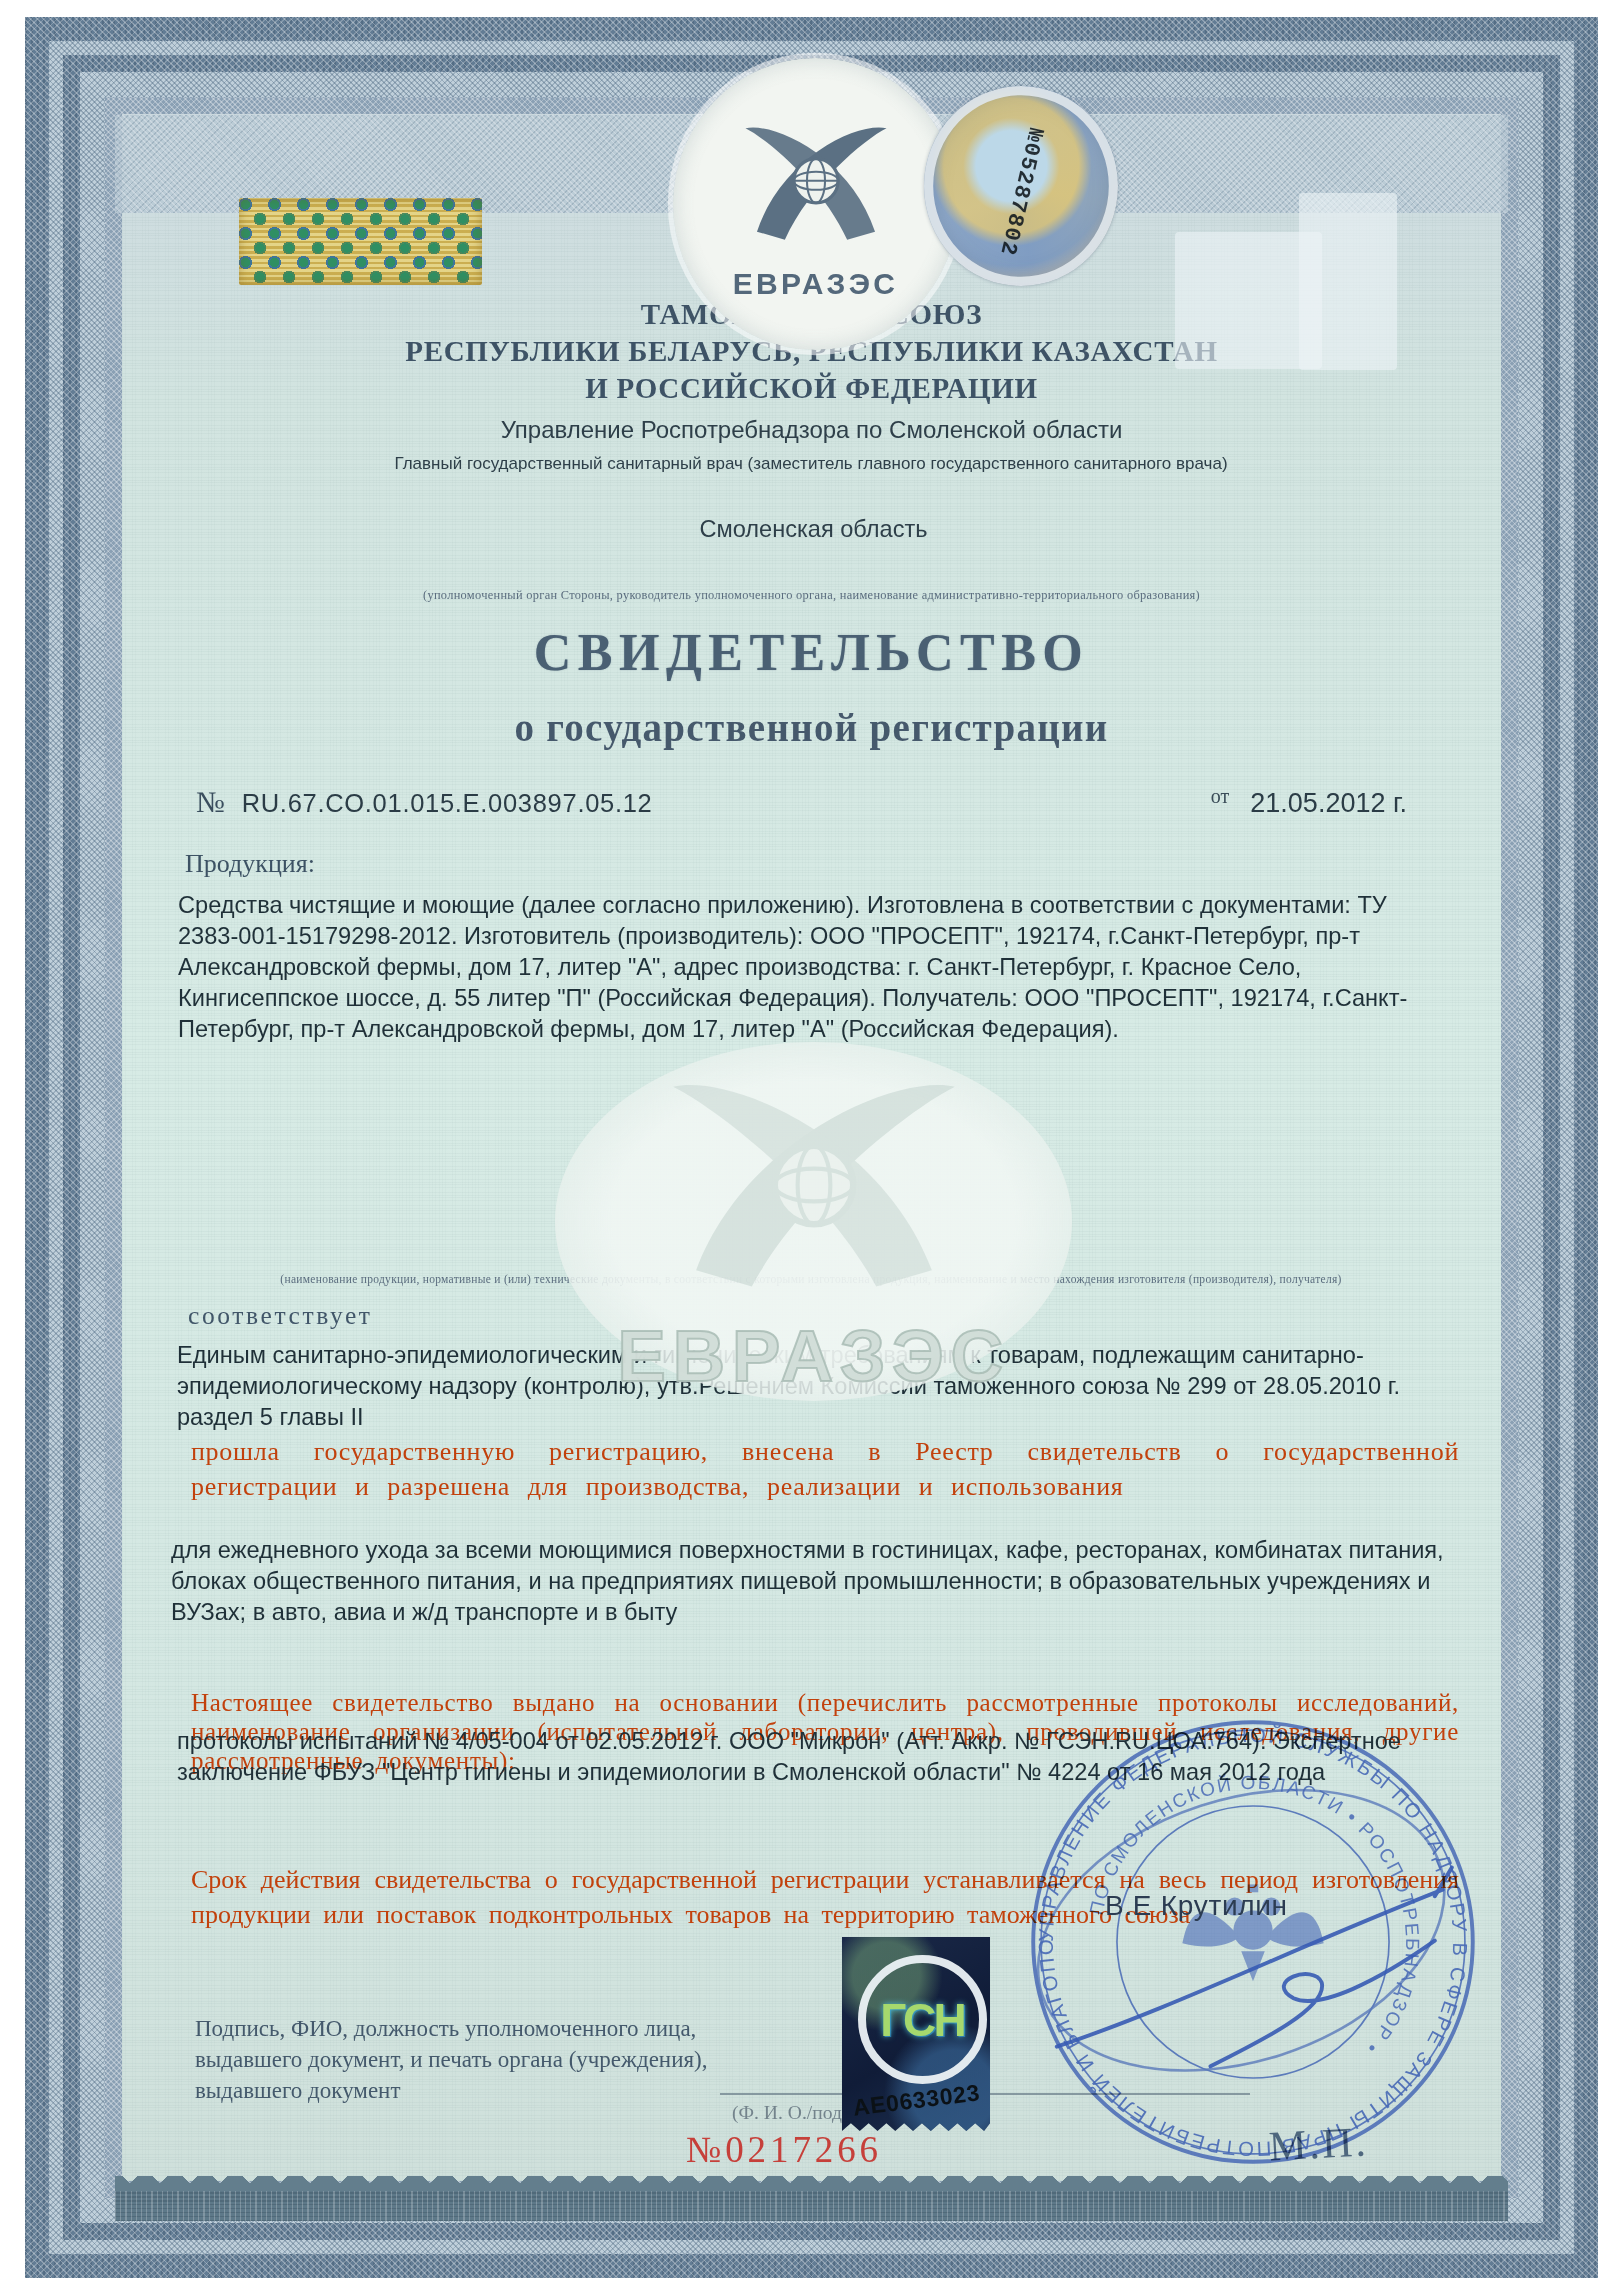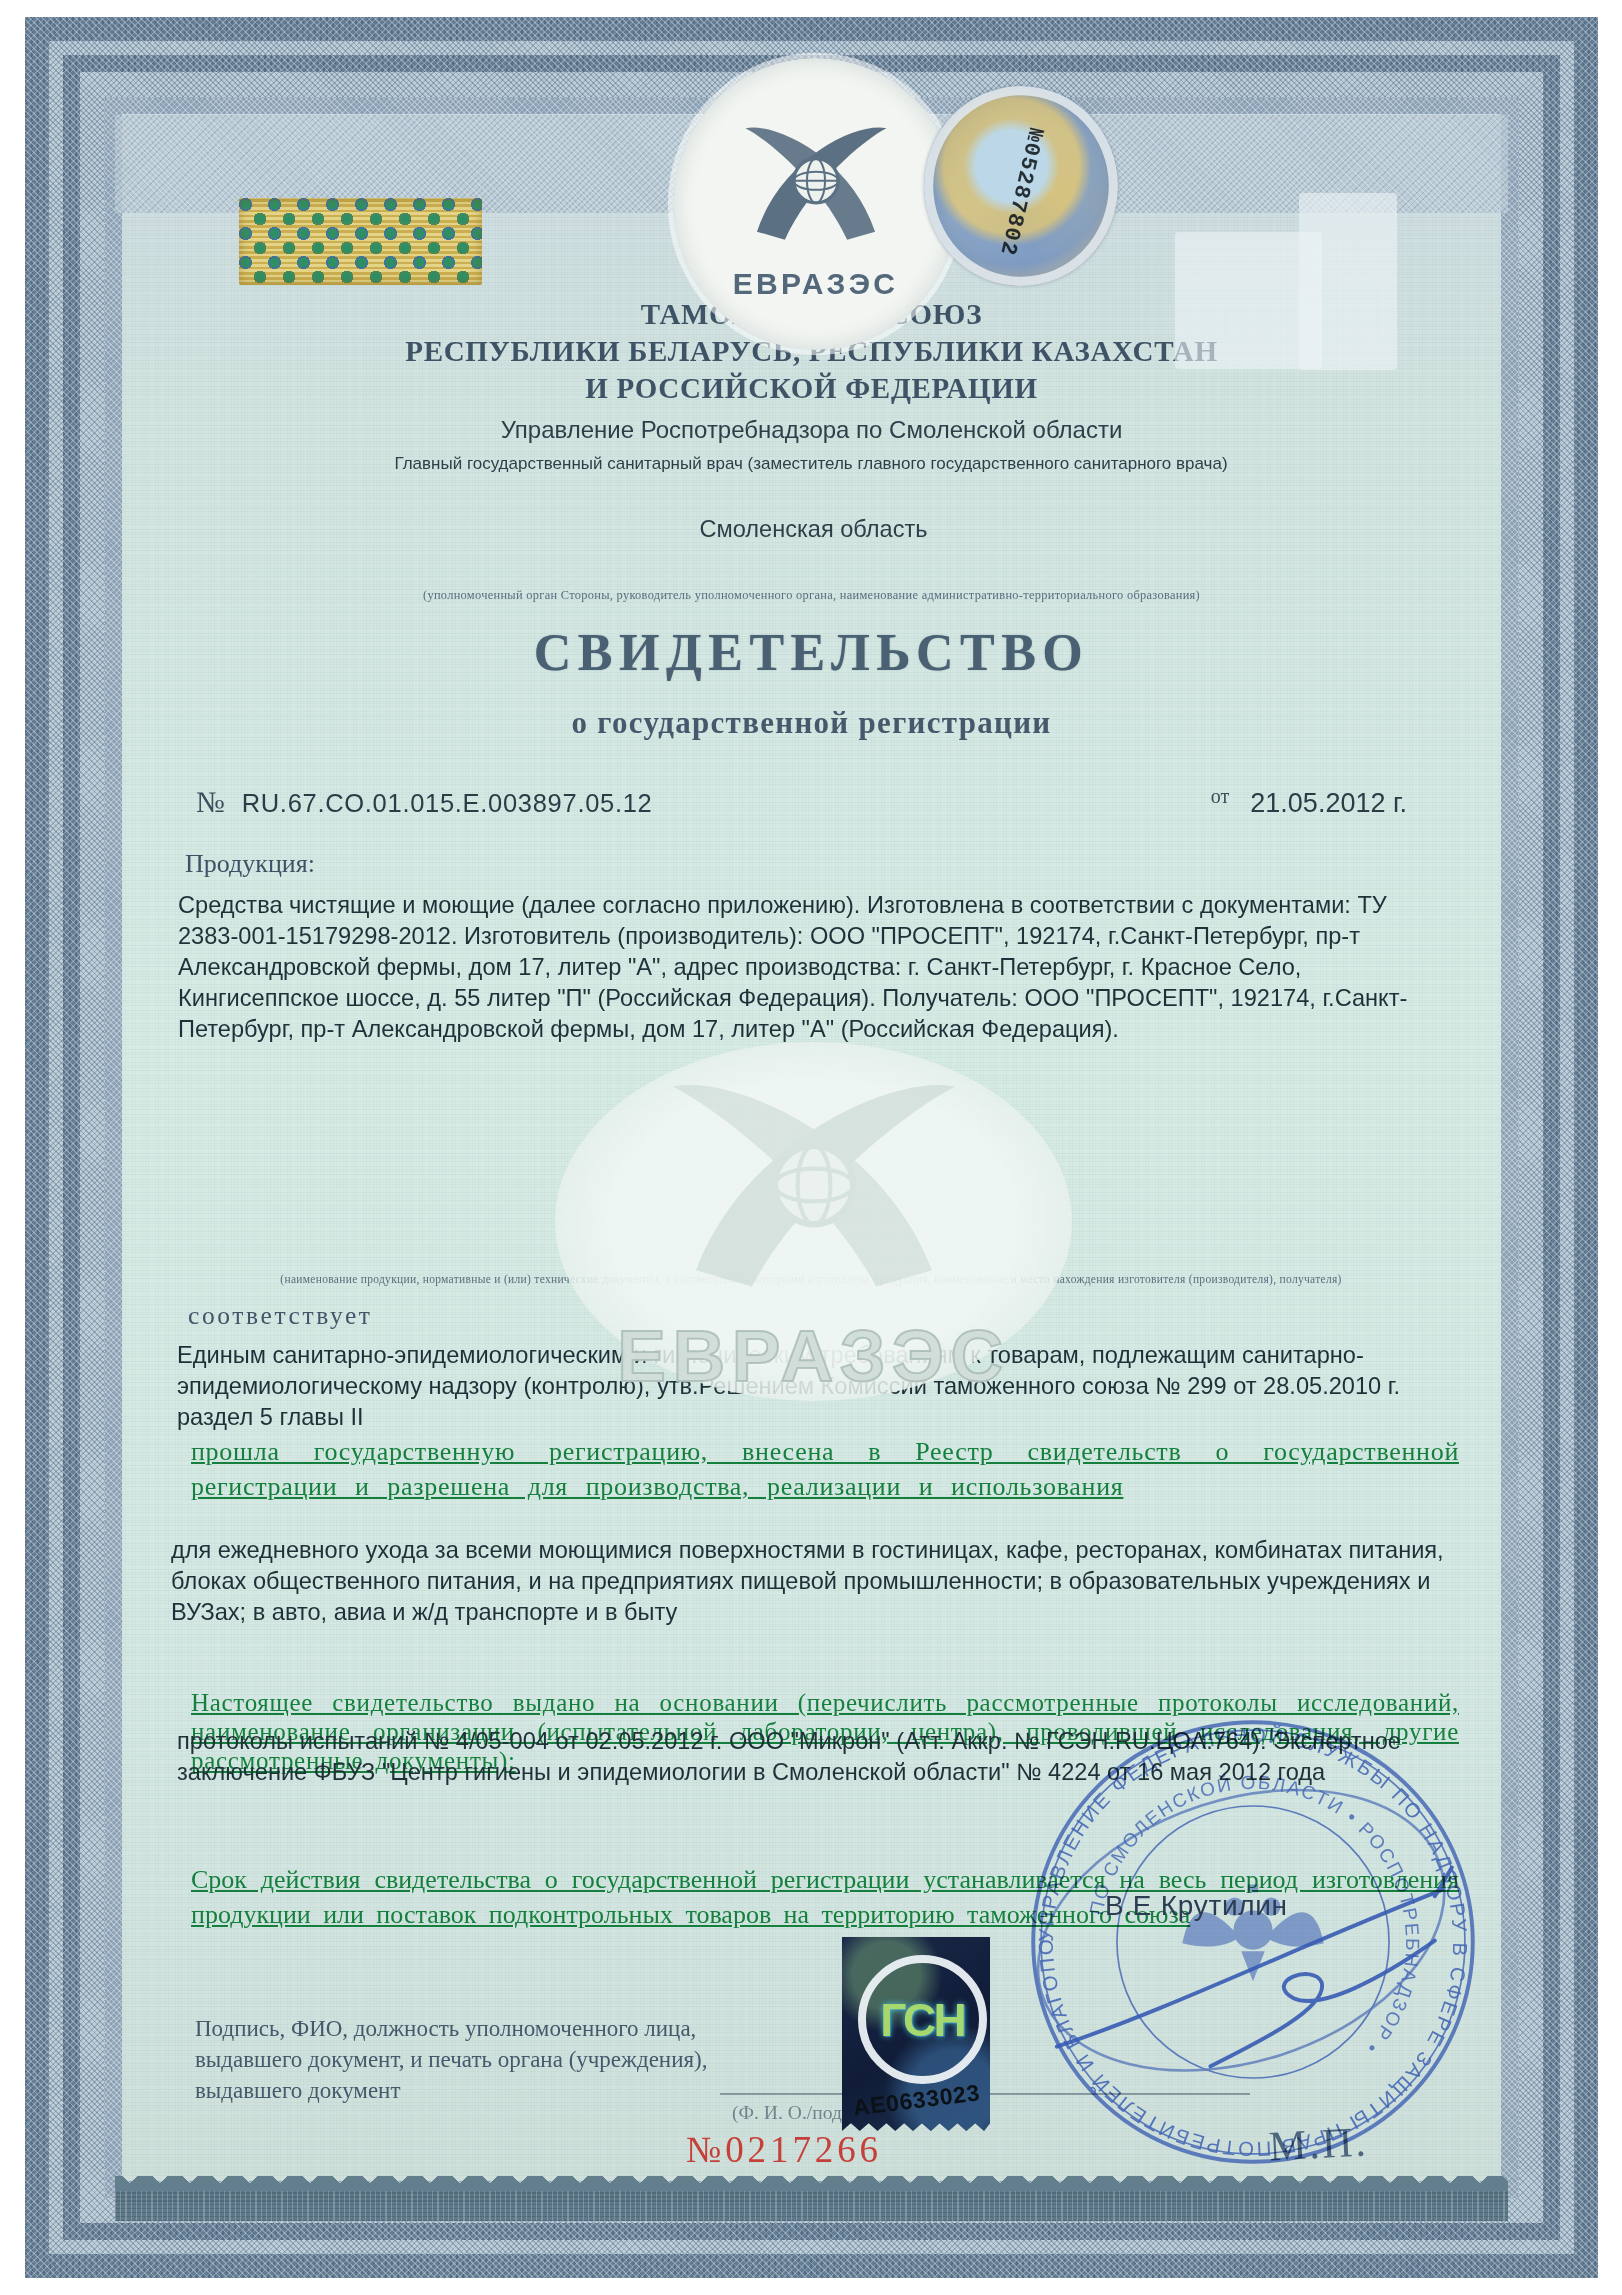--- a/index.html
+++ b/index.html
@@ -96,21 +96,21 @@
 
   .hdr1{left:0;right:0;top:296px;font-size:29px;line-height:37px;font-weight:bold;
         color:#3e5366;letter-spacing:0.7px;}
   .auth1{left:0;right:0;top:416px;font-size:24px;color:#2e3f49;}
   .auth2{left:255px;width:1112px;top:448px;font-size:17px;line-height:31px;color:#2e3f49;}
   .auth3{left:4px;right:0;top:516px;font-size:23.6px;color:#2e3f49;}
   .note-sm{font-size:12.4px;color:#5a6c7e;letter-spacing:0.3px;}
   .note1{left:157px;width:1309px;top:588px;}
   .title-main{left:0;right:0;top:623px;font-size:52px;font-weight:bold;letter-spacing:6.5px;
         color:#4a6073;text-shadow:0 0 1.3px rgba(74,96,115,.5);}
-  .title-sub{left:0;right:0;top:705px;font-size:31px;font-weight:bold;letter-spacing:1.3px;color:#46596c;}
+  .title-sub{left:0;right:0;top:705px;font-size:39px;font-weight:bold;letter-spacing:1.3px;color:#46596c;}
 
   .numrow{left:196px;right:216px;top:785px;display:flex;justify-content:space-between;align-items:flex-start;}
   .num-label{font-size:30px;color:#3a4e5e;}
   .num-value{font-size:25.5px;color:#2b3c46;letter-spacing:0.7px;margin-left:17px;}
   .ot{font-size:20px;color:#3a4c58;vertical-align:9.2px;}
   .date{font-size:27px;color:#2b3c46;margin-left:21px;}
 
   .prod-label{left:185px;top:849px;font-size:26px;color:#3d5264;}
   .body-sans{font-size:23.6px;line-height:31px;color:#1f3038;}
   .prod-text{left:178px;width:1269px;top:890px;}
@@ -119,21 +119,21 @@
     background:radial-gradient(ellipse at center, rgba(240,246,243,.92) 55%, rgba(226,236,232,.75) 82%, rgba(214,228,223,.0) 100%);
     border-radius:50%;display:flex;flex-direction:column;align-items:center;justify-content:flex-end;}
   .wm-label{font-weight:bold;font-size:73px;letter-spacing:6.5px;
     color:rgba(205,218,213,.9);-webkit-text-stroke:2px rgba(165,185,178,.8);
     text-shadow:0 1.3px 1.3px rgba(255,255,255,.8);margin-bottom:3.9px;}
   .wm-swoosh{position:absolute;top:11.8px;left:50%;transform:translateX(-50%);opacity:.55;}
 
   .note2{left:147px;width:1328px;top:1273px;font-size:11.5px;}
   .conf-lead{left:188px;top:1301px;font-size:25.5px;color:#415669;letter-spacing:2.6px;}
   .conf-text{left:177px;width:1276px;top:1340px;}
-  .serif-par{font-family:"Liberation Serif",serif;color:#15803d;text-align:justify;text-decoration:underline;}
+  .serif-par{font-family:"Liberation Serif",serif;color:#c2410c;text-align:justify;}
   .reg-text{left:191px;width:1268px;top:1434px;font-size:26px;line-height:35px;word-spacing:10.5px;letter-spacing:0.7px;}
   .usage-text{left:171px;width:1292px;top:1535px;}
   .basis-text{left:191px;width:1268px;top:1688px;font-size:25px;line-height:29px;word-spacing:5.2px;letter-spacing:0.7px;}
   .proto-text{left:177px;width:1286px;top:1726px;}
   .valid-text{left:191px;width:1268px;top:1862px;font-size:26px;line-height:35px;word-spacing:5.9px;}
   .sig-note{left:195px;top:2013px;font-size:23px;line-height:31px;color:#44596c;white-space:pre-line;
             font-family:"Liberation Serif",serif;}
 
   .holo-square{
     left:842px;top:1937px;width:148px;height:194px;z-index:4;

